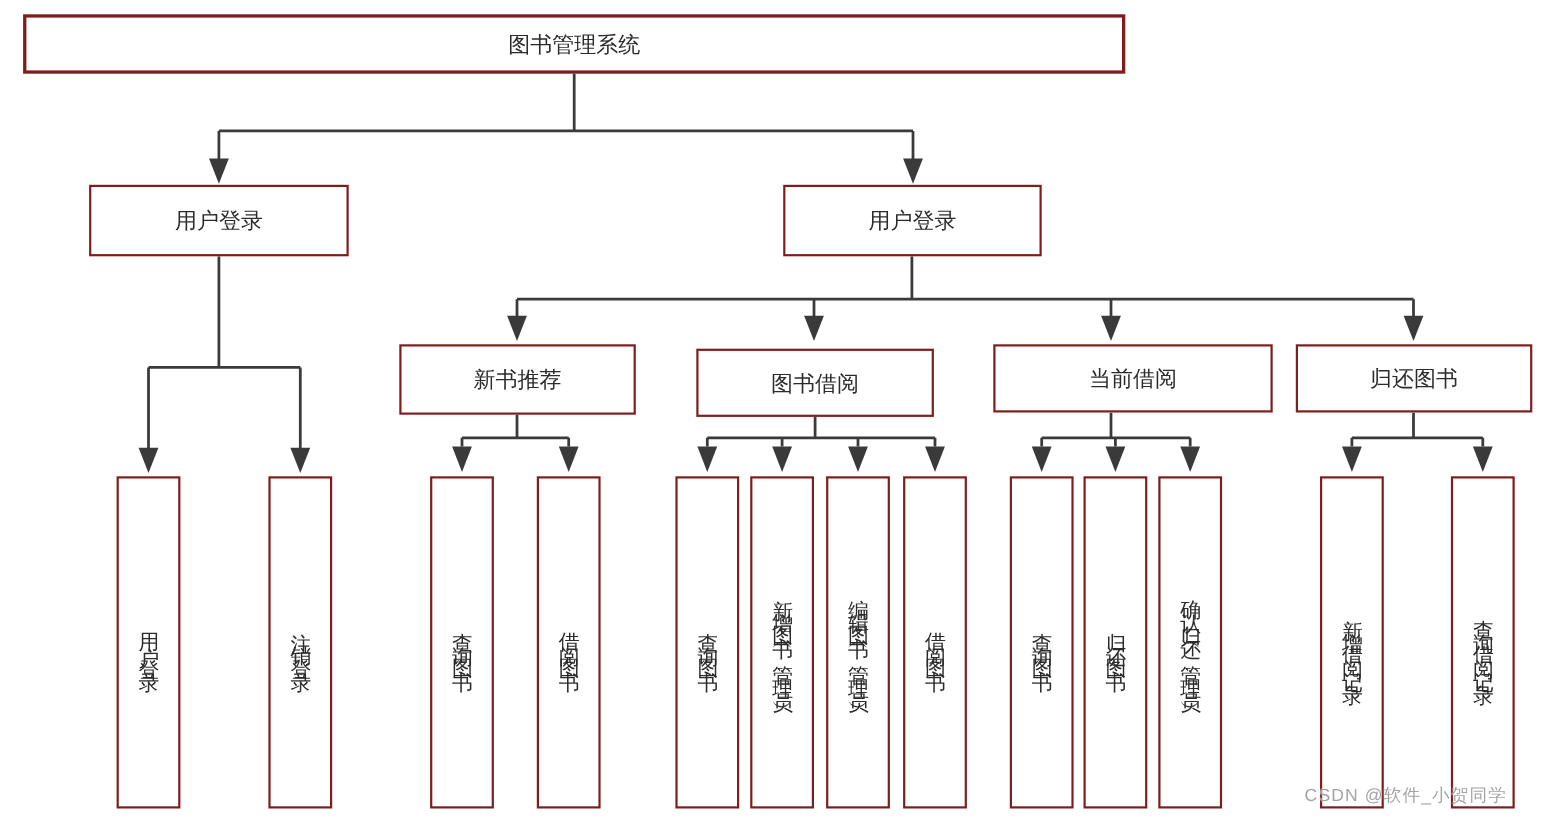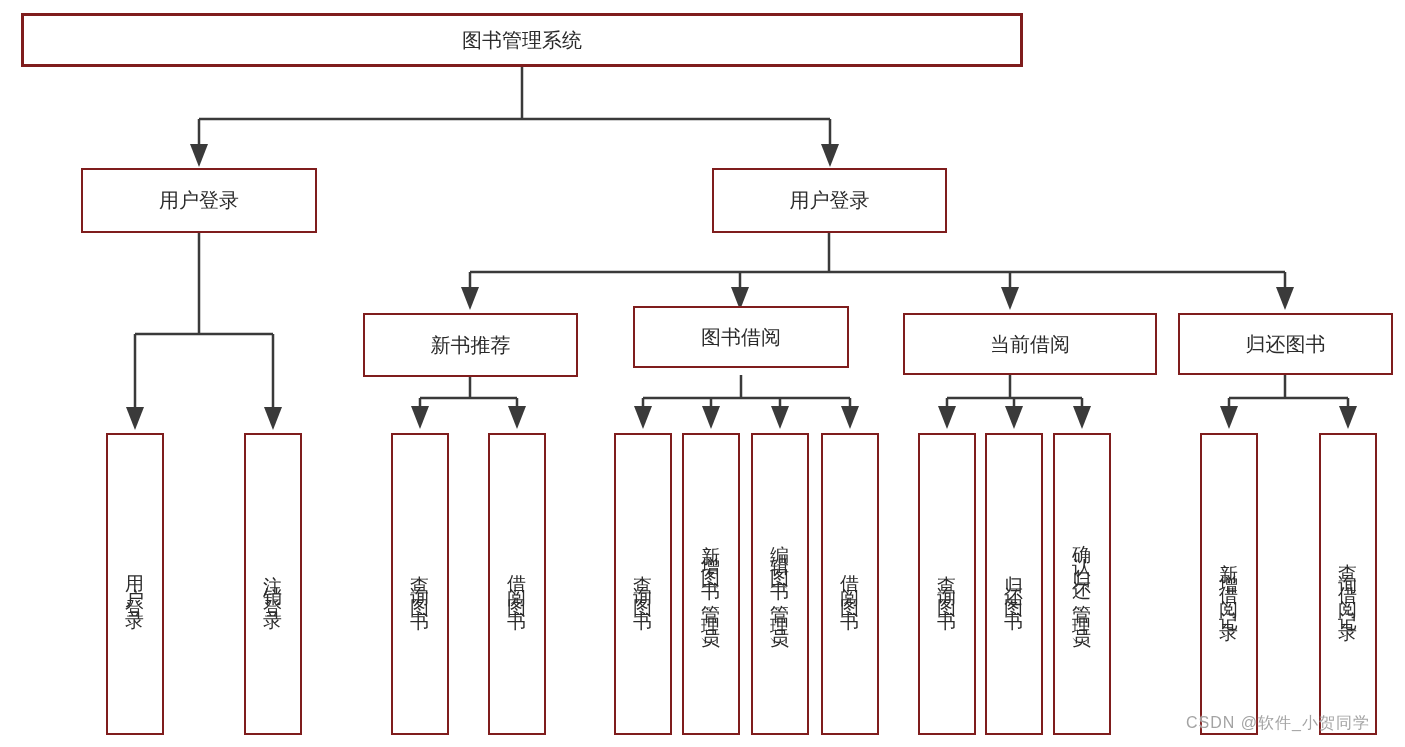--- a/index.html
+++ b/index.html
@@ -110,21 +110,21 @@
   <div class="node hbox" style="left:81px;top:168px;width:236px;height:65px">
     <span>用户登录</span>
   </div>
   <div class="node hbox" style="left:712px;top:168px;width:235px;height:65px">
     <span>用户登录</span>
   </div>
 
   <div class="node hbox" style="left:363px;top:313px;width:215px;height:64px">
     <span>新书推荐</span>
   </div>
-  <div class="node hbox" style="left:633px;top:306px;width:216px;height:62px">
+  <div class="node hbox" style="left:633px;top:317px;width:216px;height:62px">
     <span>图书借阅</span>
   </div>
   <div class="node hbox" style="left:903px;top:313px;width:254px;height:62px">
     <span>当前借阅</span>
   </div>
   <div class="node hbox" style="left:1178px;top:313px;width:215px;height:62px">
     <span>归还图书</span>
   </div>
 
   <div class="node vbox" style="left:106px;top:433px;width:58px;height:302px">

